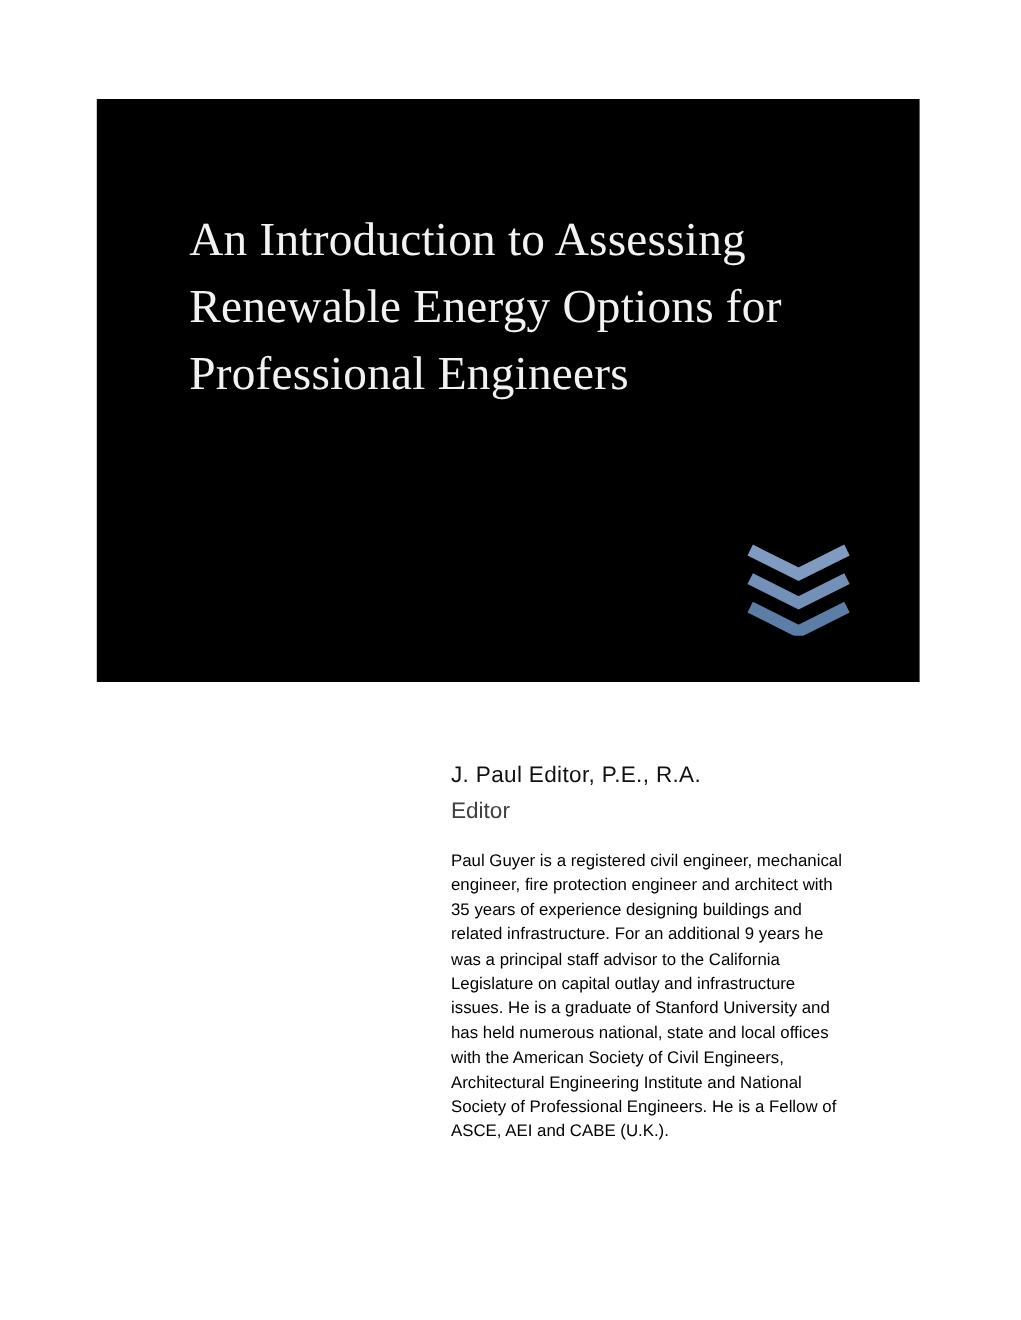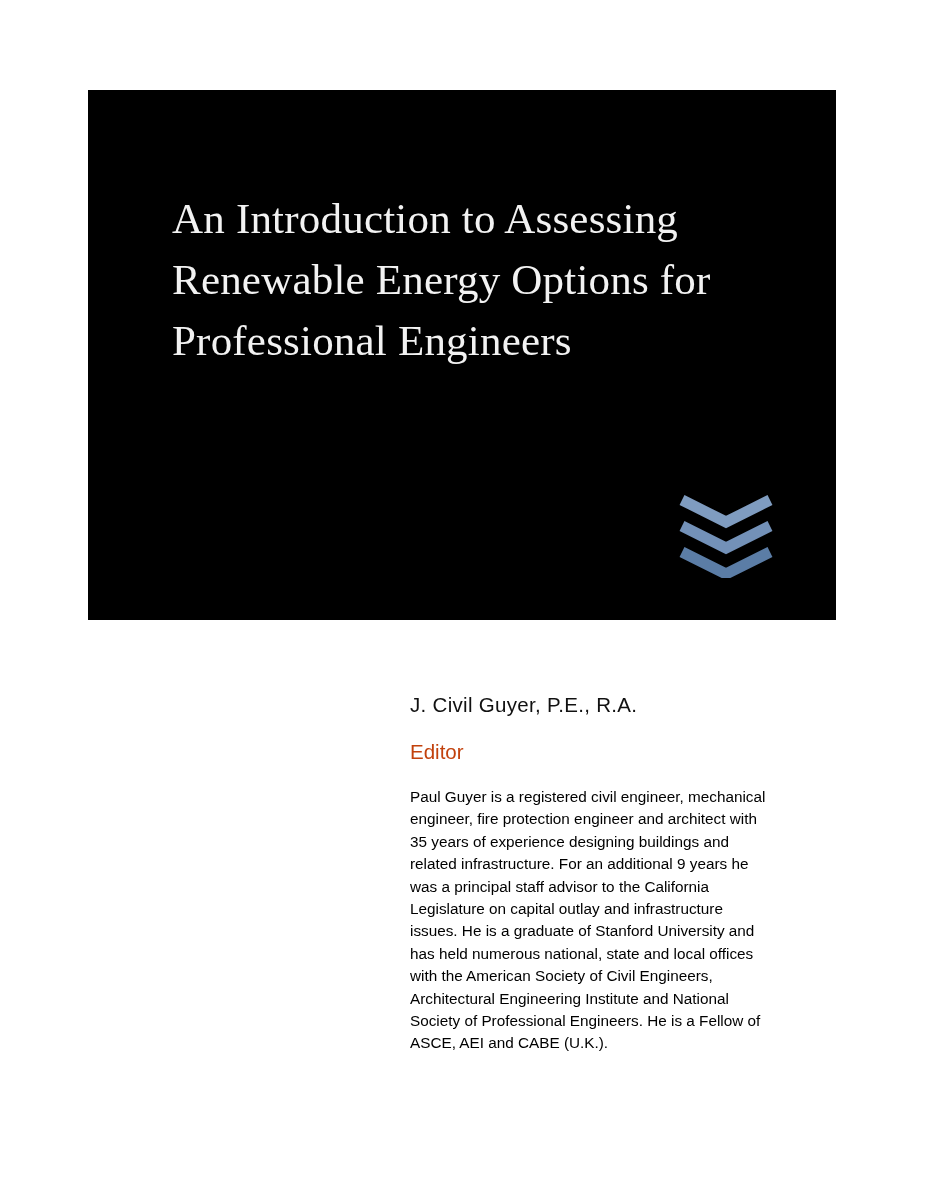--- a/index.html
+++ b/index.html
@@ -68,25 +68,25 @@
 
   .author-name {
     color: #111111;
     font-size: 20.5px;
     line-height: 29px;
     font-weight: 400;
     letter-spacing: 0.3px;
   }
 
   .author-role {
-    color: #c2410c;
+    color: #404040;
     font-size: 20.5px;
     line-height: 29px;
     font-weight: 400;
-    margin-top: 18px;
+    margin-top: 4px;
   }
 
   .bio {
     margin-top: 20px;
     color: #000000;
     font-size: 15.3px;
     line-height: 22.4px;
     font-weight: 400;
     width: 362px;
     text-align: left;
@@ -107,18 +107,18 @@
           <polyline points="4,6 48,28 92,6" stroke="#7f9cc0" stroke-width="11"></polyline>
           <polyline points="4,32 48,54 92,32" stroke="#7391b8" stroke-width="11"></polyline>
           <polyline points="4,58 48,80 92,58" stroke="#5b7da6" stroke-width="11"></polyline>
         </g>
       </svg>
     </div>
 
   </div>
 
   <div class="author-block">
-    <div class="author-name">J. Civil Guyer, P.E., R.A.</div>
+    <div class="author-name">J. Paul Editor, P.E., R.A.</div>
     <div class="author-role">Editor</div>
     <div class="bio">Paul Guyer is a registered civil engineer, mechanical engineer, fire protection engineer and architect with 35 years of experience designing buildings and related infrastructure. For an additional 9 years he was a principal staff advisor to the California Legislature on capital outlay and infrastructure issues. He is a graduate of Stanford University and has held numerous national, state and local offices with the American Society of Civil Engineers, Architectural Engineering Institute and National Society of Professional Engineers. He is a Fellow of ASCE, AEI and CABE (U.K.).</div>
   </div>
 
 </div>
 
 </body></html>

